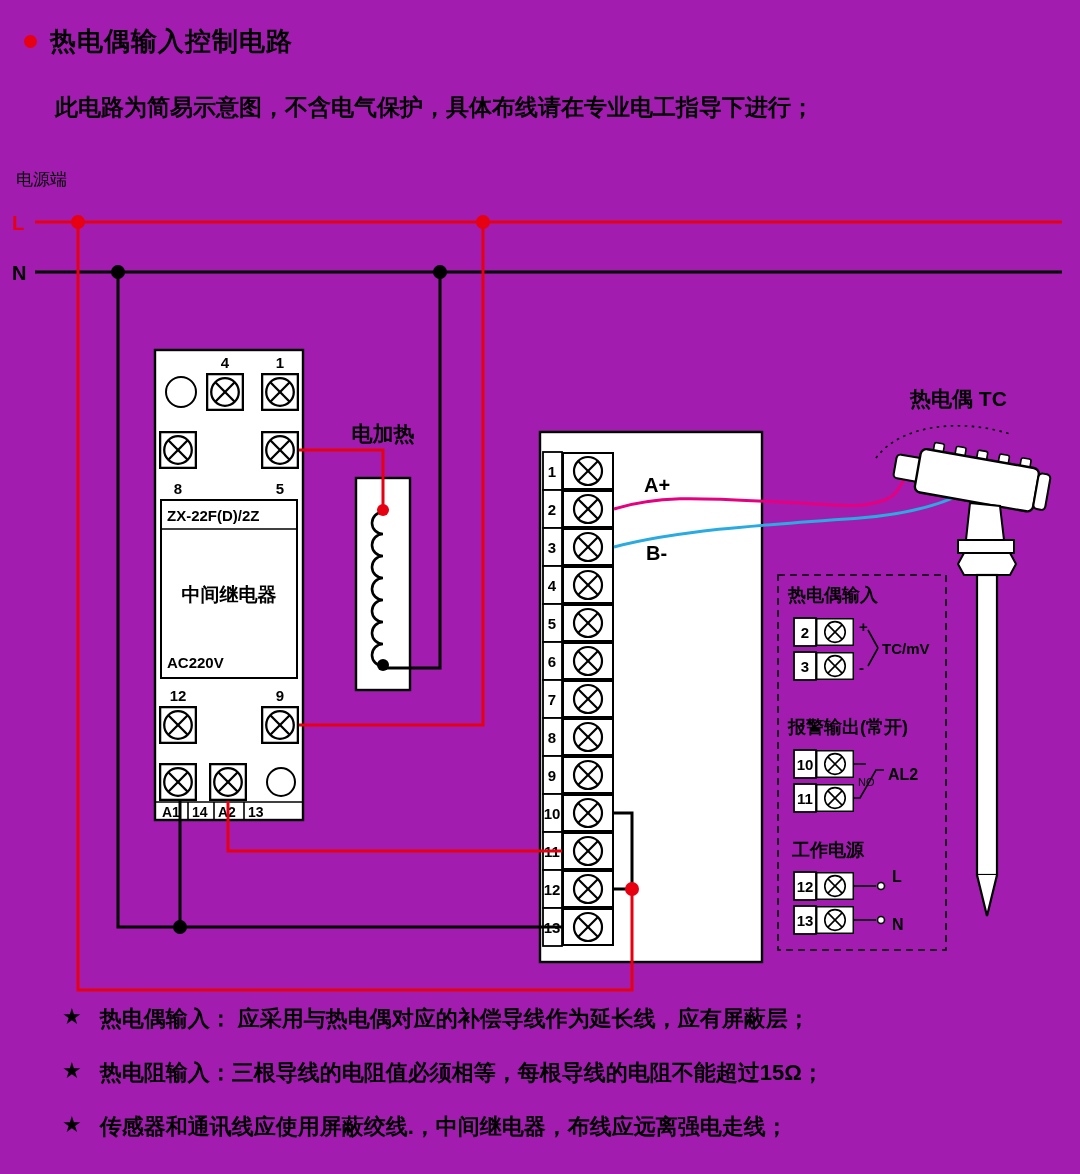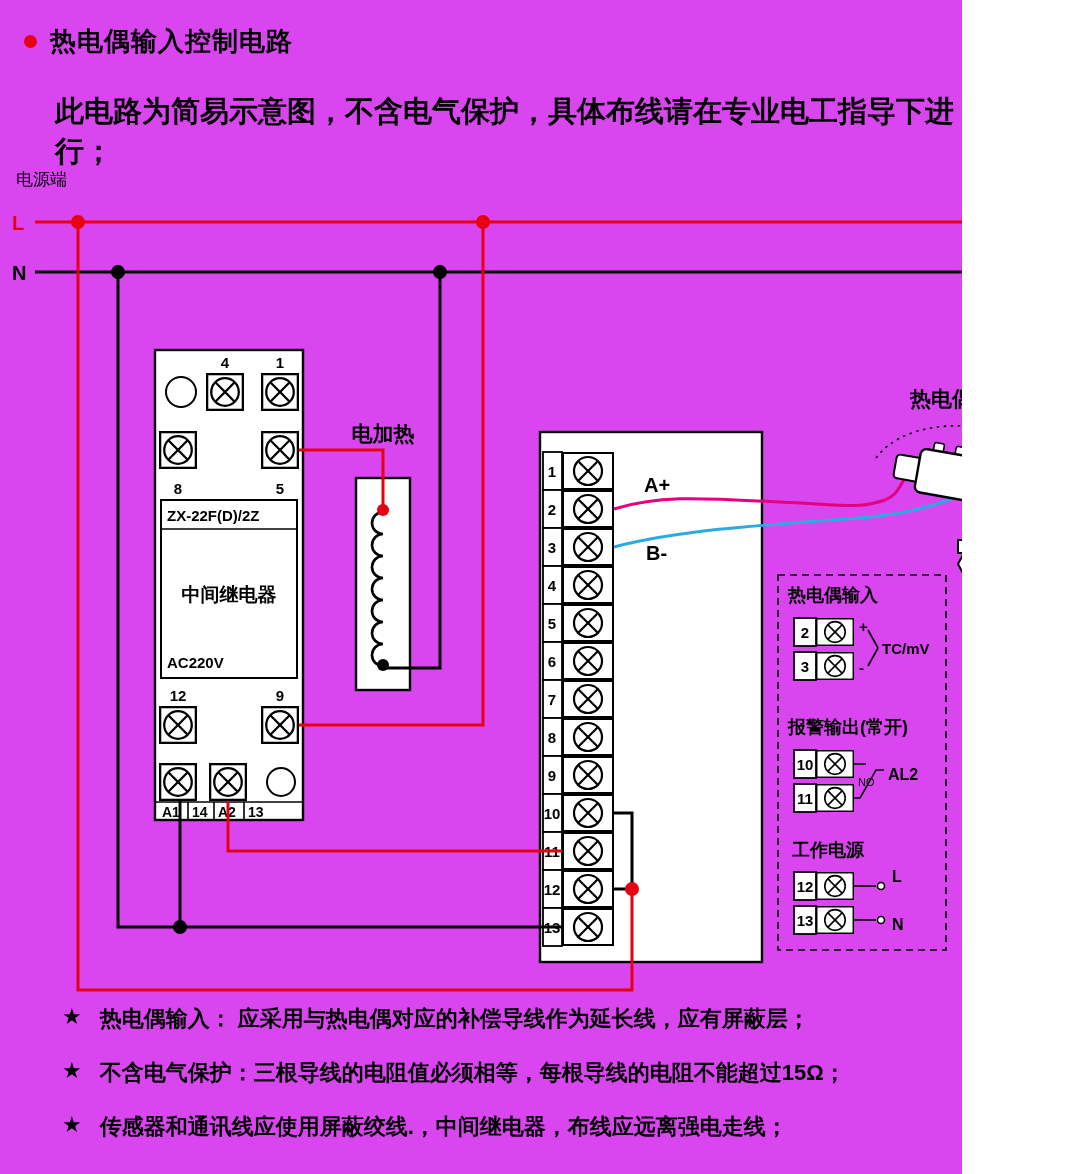--- a/index.html
+++ b/index.html
@@ -1,22 +1,22 @@
 <!DOCTYPE html>
 <html><head>
 <meta charset="utf-8">
 <style>
   *{margin:0;padding:0;box-sizing:border-box}
   html,body{background:#fff}
-  .page{position:relative;width:962px;height:1174px;background:#d946ef;overflow:hidden;
+  .page{position:relative;width:1080px;height:1174px;background:#a21caf;overflow:hidden;
         font-family:"Liberation Sans","DejaVu Sans",sans-serif;color:#000}
   .hdr{position:absolute;left:24px;top:24px;display:flex;align-items:flex-start;gap:13px}
   .bullet{width:13px;height:13px;border-radius:50%;background:#e60012;margin-top:11px;flex:none}
   .title{font-size:26px;font-weight:bold;letter-spacing:1px}
-  .subtitle{position:absolute;left:55px;top:92px;font-size:29px;font-weight:bold}
+  .subtitle{position:absolute;left:55px;top:92px;font-size:23px;font-weight:bold}
   .notes{position:absolute;left:62px;top:1004px;display:flex;flex-direction:column;gap:24px}
   .note{font-size:22px;font-weight:bold;display:flex;gap:18px;white-space:nowrap}
   svg.diagram{position:absolute;left:0;top:0}
   svg text{font-family:"Liberation Sans","DejaVu Sans",sans-serif;fill:#000}
   .mid{text-anchor:middle}
   .f11{font-size:11px}
   .f14b{font-size:14px;font-weight:bold}
   .f15b{font-size:15px;font-weight:bold}
   .f16b{font-size:16px;font-weight:bold}
   .f17{font-size:17px}
@@ -267,21 +267,21 @@
     </g>
   </svg>
 
   <div class="notes">
     <div class="note">
       <span>★</span>
       <span>热电偶输入： 应采用与热电偶对应的补偿导线作为延长线，应有屏蔽层；</span>
     </div>
     <div class="note">
       <span>★</span>
-      <span>不含电气保护：三根导线的电阻值必须相等，每根导线的电阻不能超过15Ω；</span>
+      <span>热电阻输入：三根导线的电阻值必须相等，每根导线的电阻不能超过15Ω；</span>
     </div>
     <div class="note">
       <span>★</span>
       <span>传感器和通讯线应使用屏蔽绞线.，中间继电器，布线应远离强电走线；</span>
     </div>
   </div>
 
 </div>
 
 </body></html>

